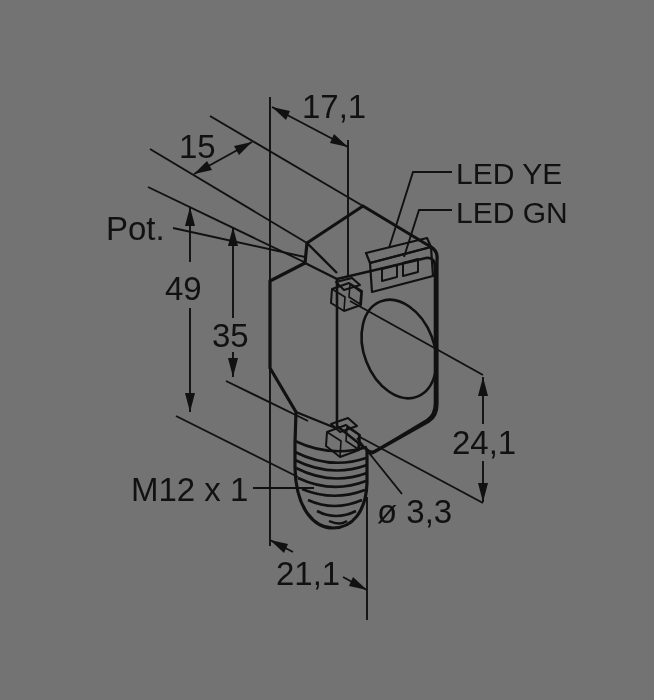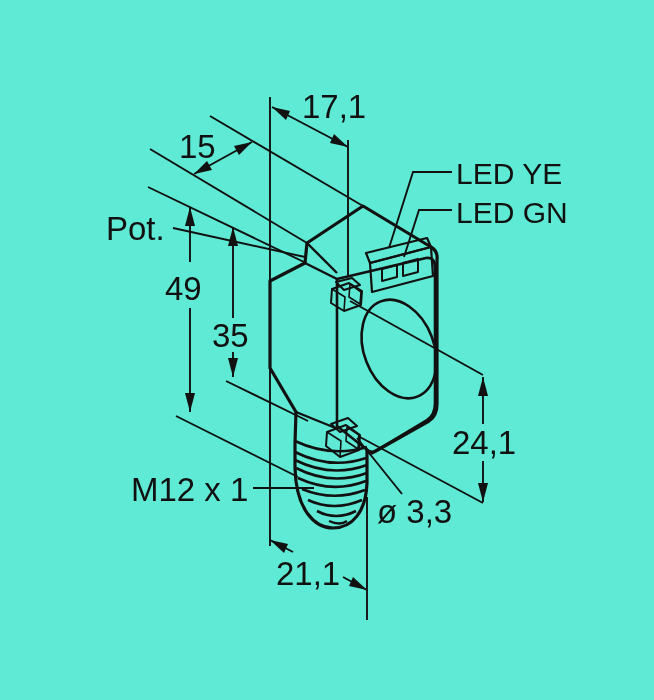--- a/index.html
+++ b/index.html
@@ -1,16 +1,16 @@
 <!DOCTYPE html>
 <html><head>
 <meta charset="utf-8">
 <style>
   html,body{margin:0;padding:0;background:#ffffff;}
-  .stage{width:654px;height:700px;background:#5eead4;position:relative;overflow:hidden;}
+  .stage{width:654px;height:700px;background:#737373;position:relative;overflow:hidden;}
   svg{display:block;}
   text{font-family:"Liberation Sans","DejaVu Sans",sans-serif;fill:#111;}
   .dim-label{font-size:33px;}
   .led-label{font-size:30px;}
   .cline{stroke:#111;stroke-width:1.9;fill:none;}
   .dline{stroke:#111;stroke-width:1.9;fill:none;}
   .ah{fill:#111;stroke:none;}
   .edge{stroke:#111;fill:none;stroke-linejoin:round;}
 </style>
 </head>

